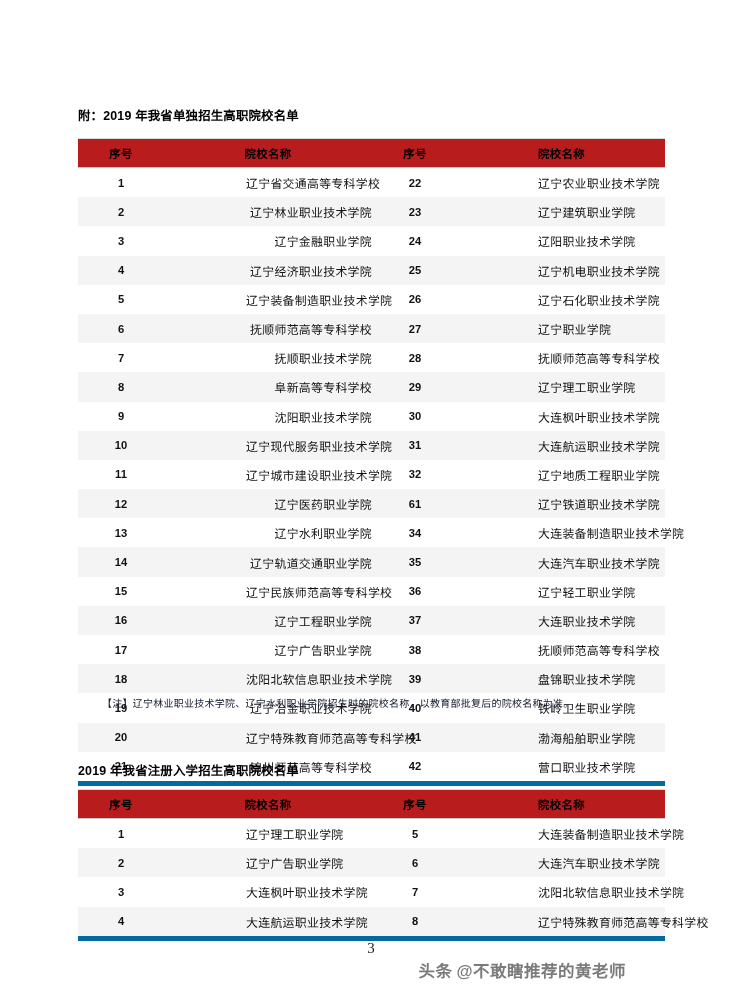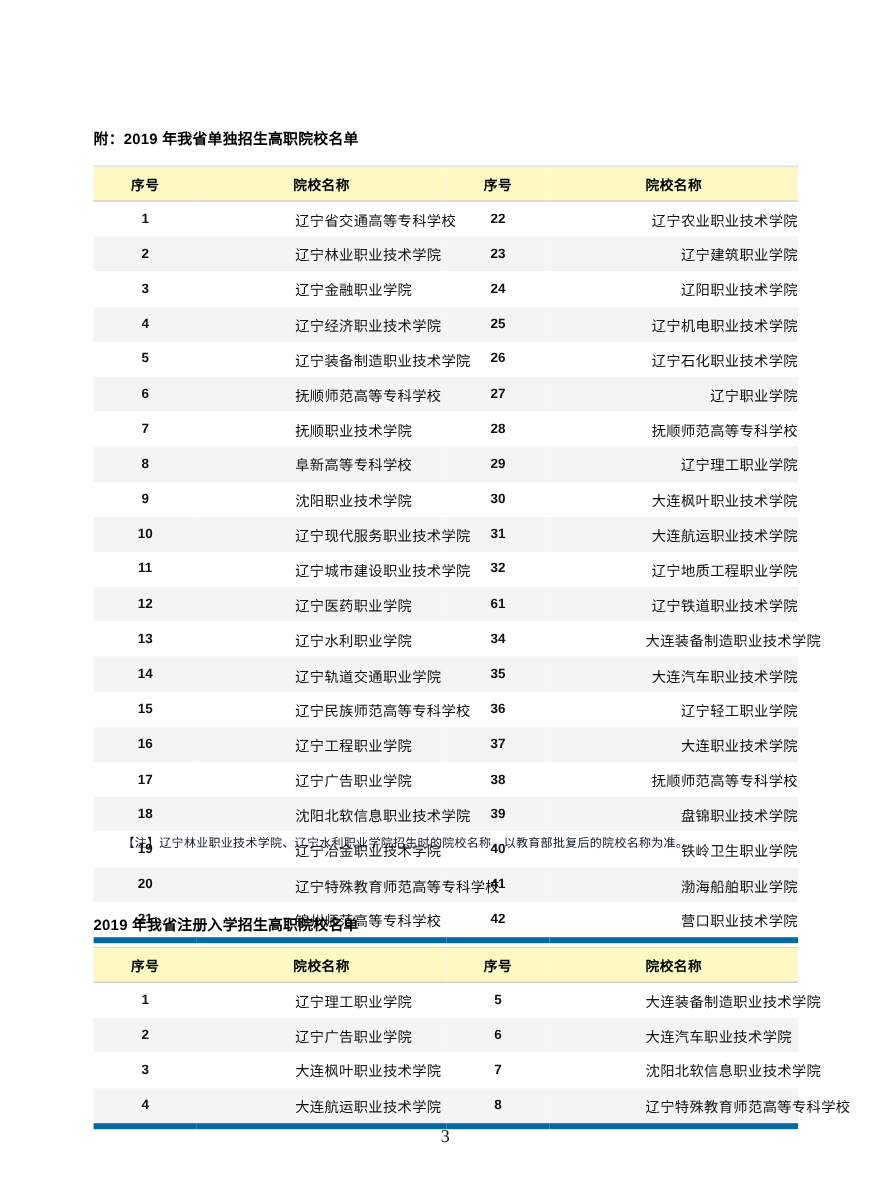--- a/index.html
+++ b/index.html
@@ -56,21 +56,21 @@
   .data-table col.c-idx   { width: 86px; }
   .data-table col.c-name  { width: 208px; }
   .data-table col.c-idx2  { width: 86px; }
   .data-table col.c-name2 { width: 207px; }
 
   .data-table thead th {
     font-weight: bold;
     font-size: 11.4px;
     padding: 6px 0 6px 0;
     height: 14px;
-    background: #fef9c3;
+    background: #b91c1c;
     border-top: 1px solid #d9d9d9;
     border-bottom: 1px solid #c9c9c9;
     text-align: center;
     color: #000;
     letter-spacing: 0.4px;
   }
 
   .data-table tbody td {
     height: 13px;
     padding: 6.1px 0 6.1px 0;
@@ -88,22 +88,22 @@
   }
   td.name {
     text-align: left;
     padding-left: 10px;
     font-size: 11.9px;
     color: #121212;
     letter-spacing: 0.3px;
     white-space: nowrap;
   }
   
-  #table-one td.name.left-name  { padding-left: 82px; }
-  #table-one td.name.right-name { padding-left: 80px; text-align: right; }
+  #table-one td.name.left-name  { padding-left: 82px; text-align: right; }
+  #table-one td.name.right-name { padding-left: 80px; }
   #table-two td.name.left-name  { padding-left: 82px; }
   #table-two td.name.right-name { padding-left: 80px; }
 
   .data-table tbody tr:last-child td {
     border-bottom: 5px solid #0369a1;
   }
 
   
   .note {
     position: absolute;
@@ -337,14 +337,17 @@
           <td class="idx">4</td>
           <td class="name left-name">大连航运职业技术学院</td>
           <td class="idx">8</td>
           <td class="name right-name">辽宁特殊教育师范高等专科学校</td>
         </tr>
       </tbody>
   </table>
 
   <div class="page-number">3</div>
 
+  <div class="watermark">
+    <span class="wm-brand">头条</span><span>@不敢瞎推荐的黄老师</span>
+  </div>
 
 </div>
 
 </body></html>

